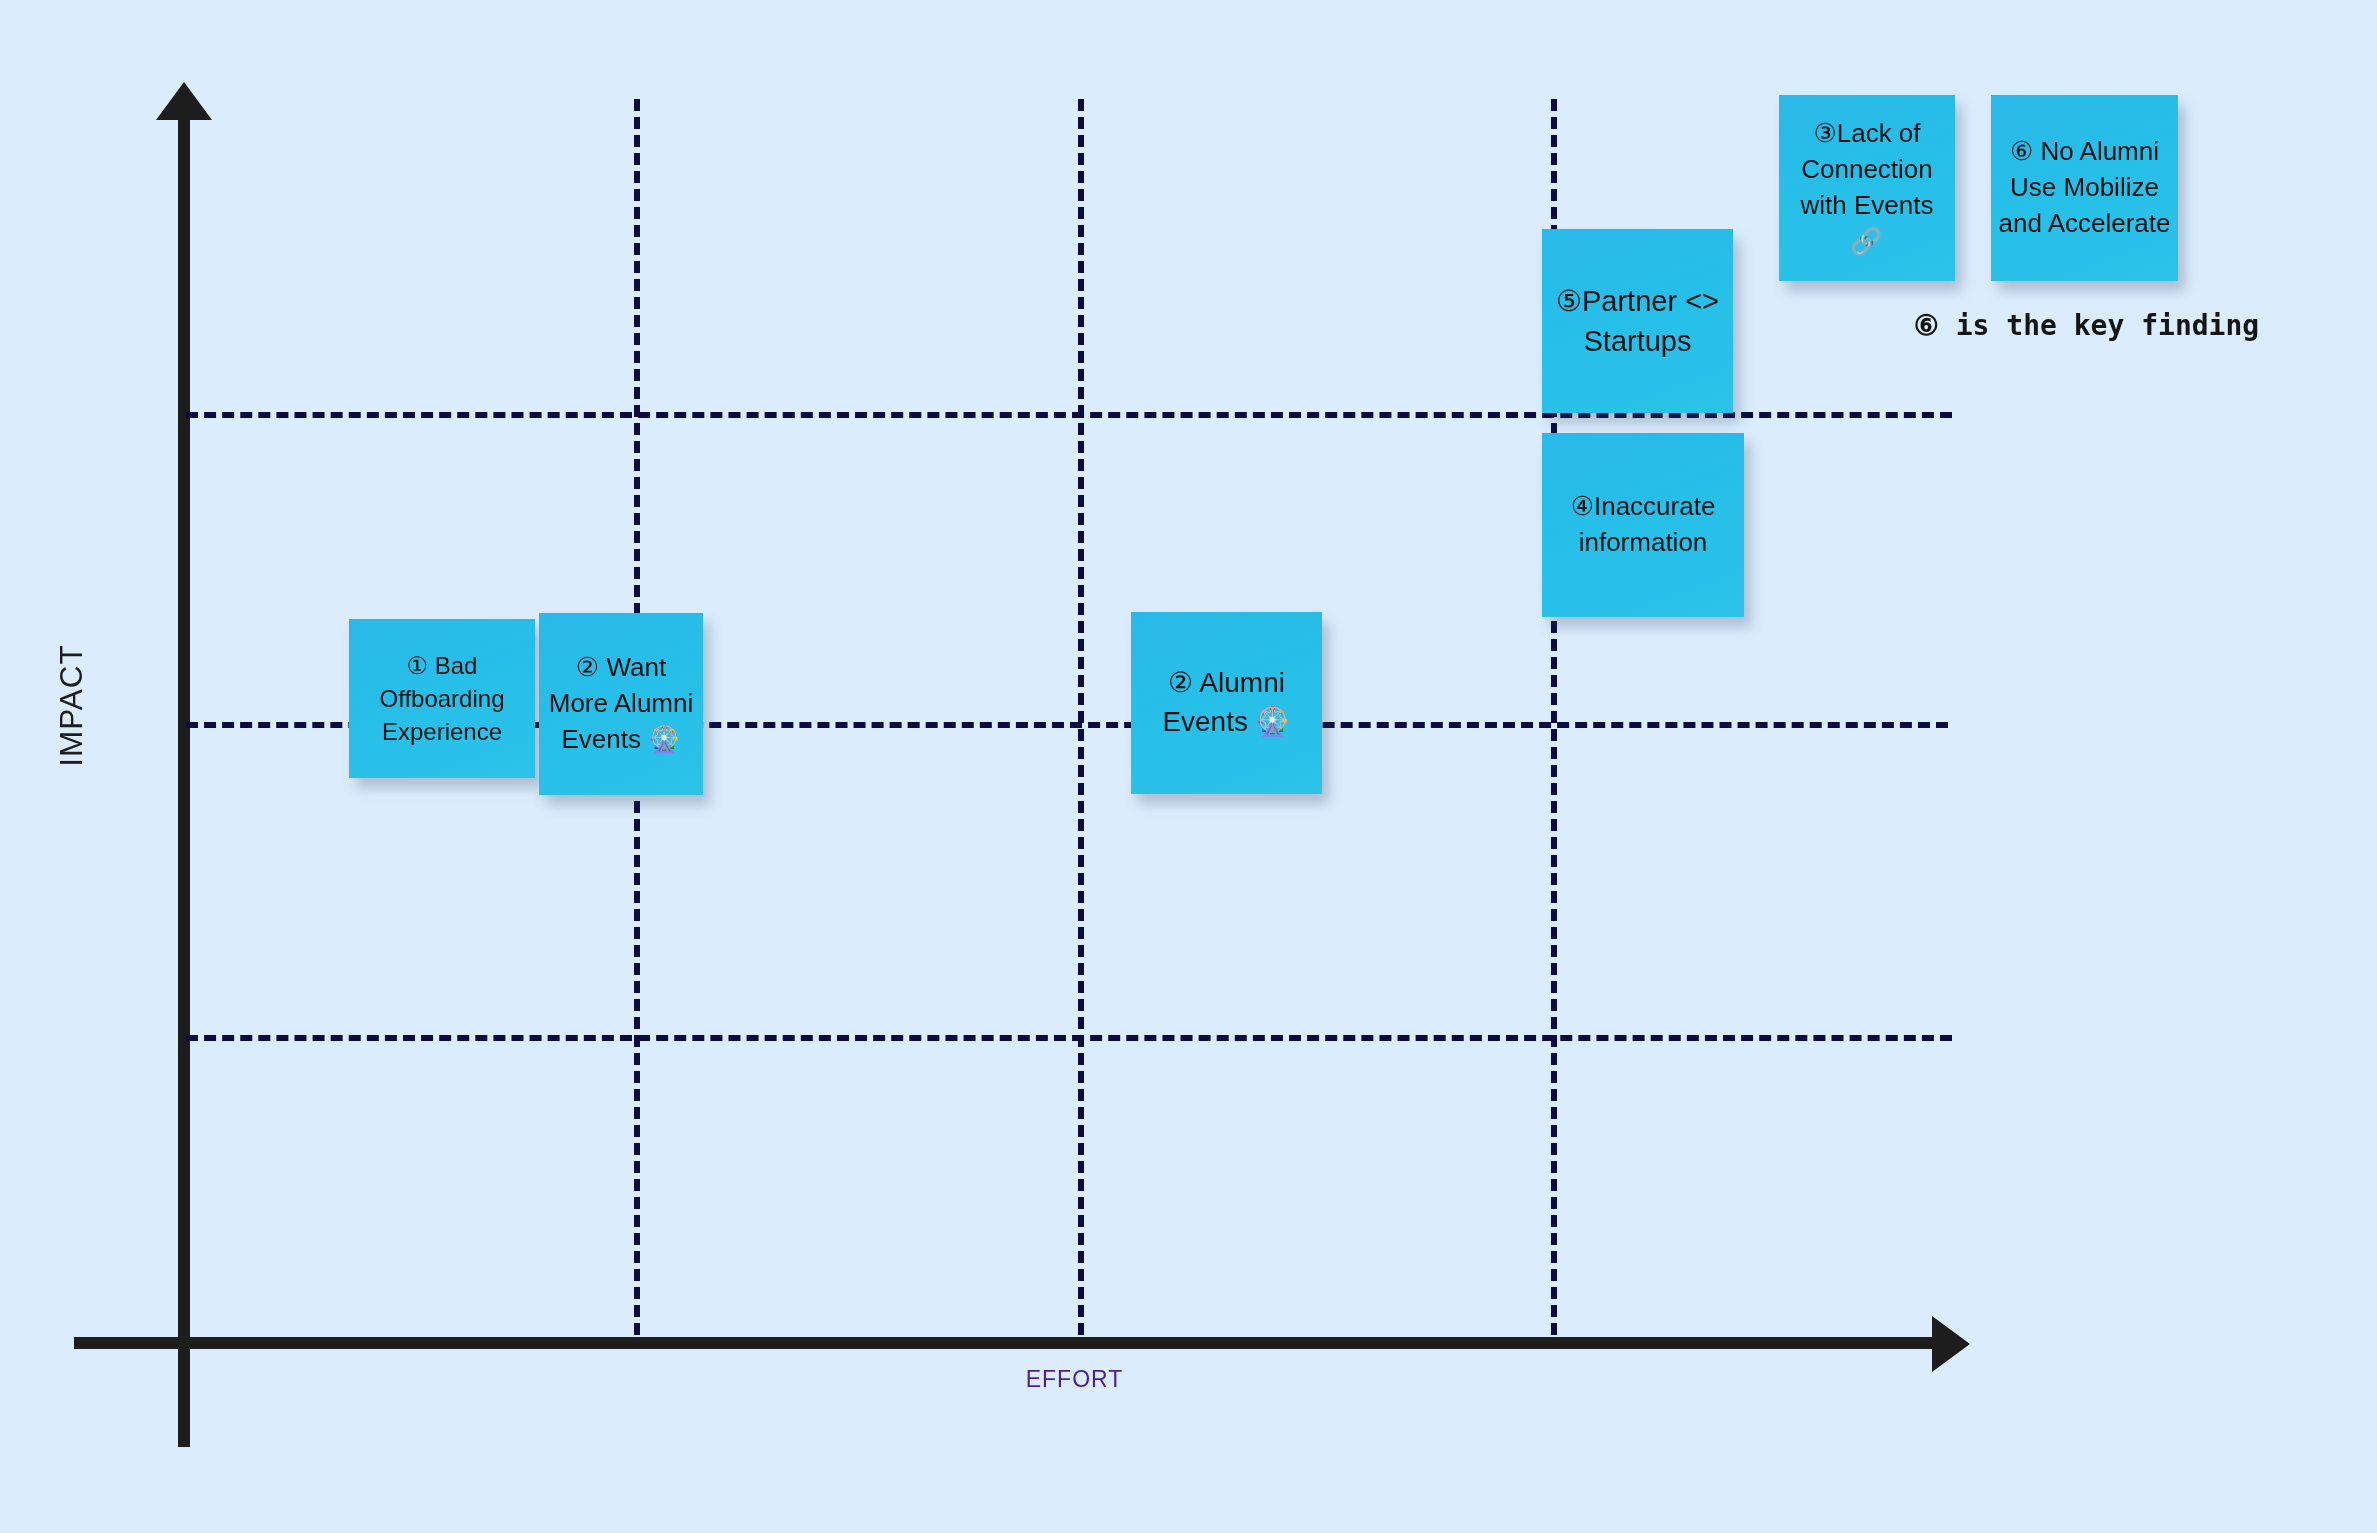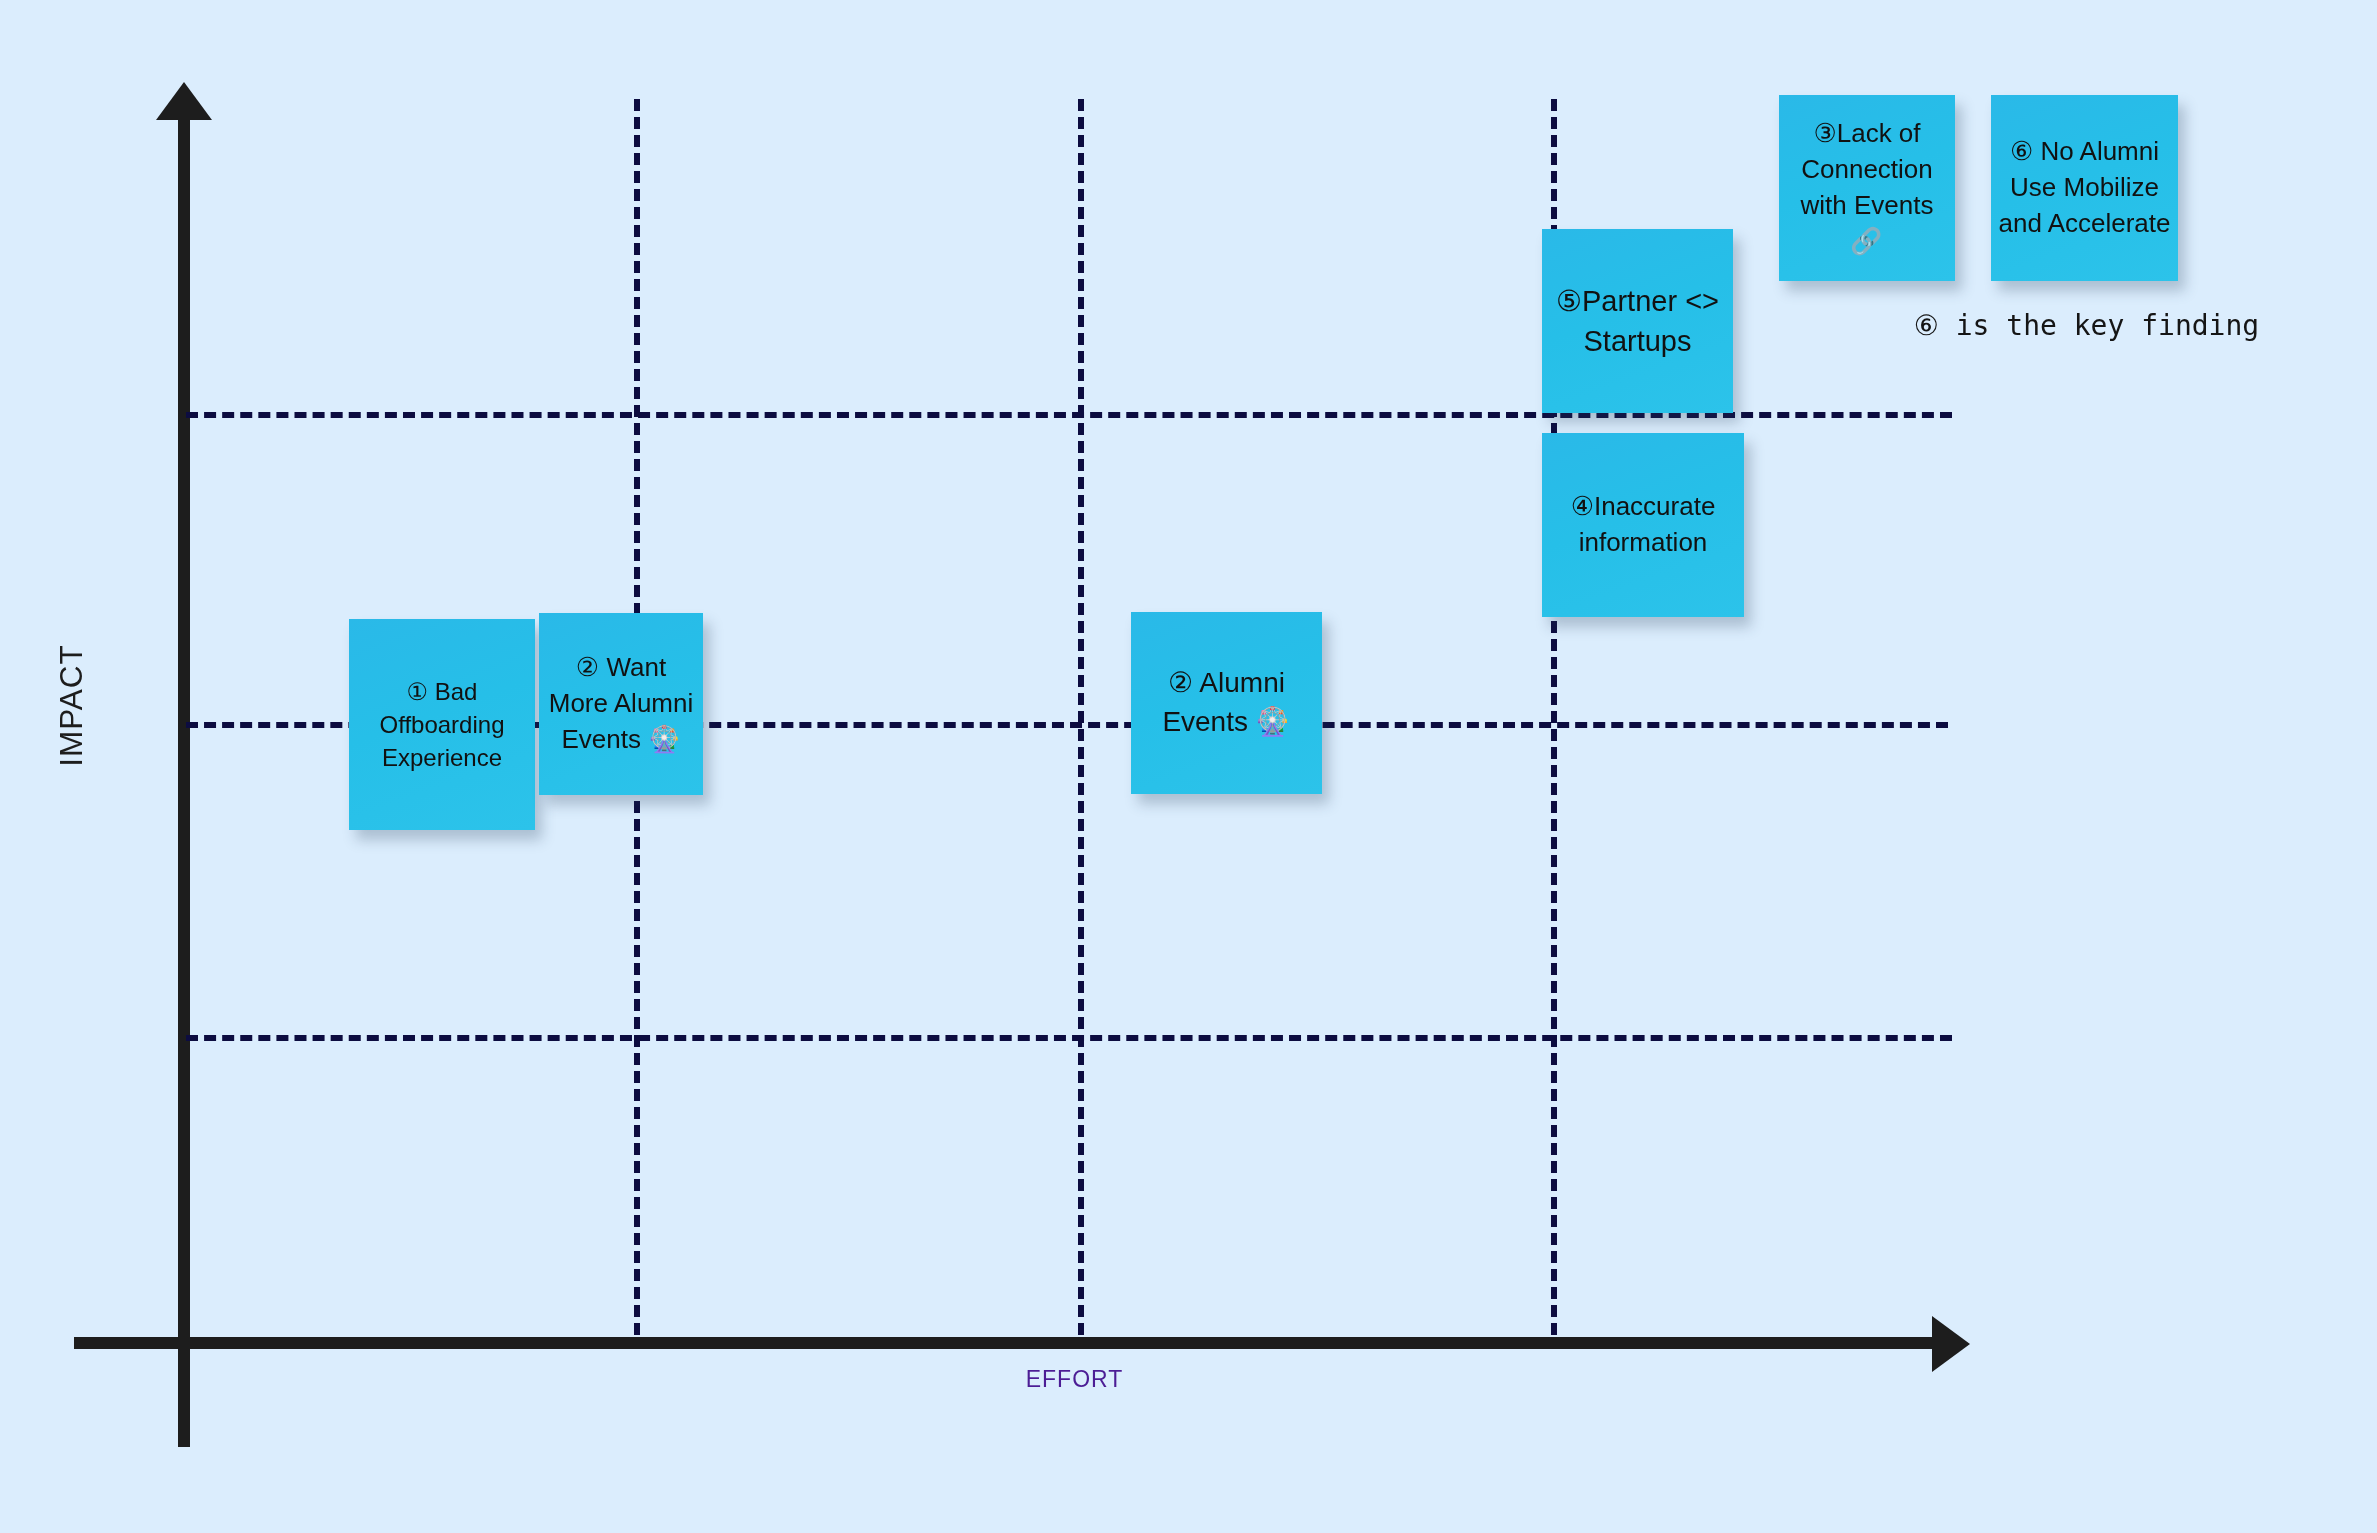--- a/index.html
+++ b/index.html
@@ -114,21 +114,21 @@
     position: absolute;
     left: 1848px;
     top: 306px;
     width: 477px;
     font-family: "DejaVu Sans Mono", "Liberation Mono", monospace;
     font-size: 28px;
     line-height: 1.42;
     color: #151515;
     text-align: center;
   }
-  #key-finding .kf-line { display: block; white-space: nowrap; }
+  #key-finding .kf-line { display: block; white-space: nowrap; font-weight: bold; }
 </style>
 </head>
 <body>
 
 <div id="board">
 
   <div class="axis-line" id="y-axis-line"></div>
   <div class="arrow-head" id="y-arrow"></div>
   <div class="axis-line" id="x-axis-line"></div>
   <div class="arrow-head" id="x-arrow"></div>
@@ -139,21 +139,21 @@
   <div id="gridlines">
       <div class="grid-h" style="left: 186px; top: 412px; width: 1766px;"></div>
       <div class="grid-h" style="left: 186px; top: 722px; width: 1762px;"></div>
       <div class="grid-h" style="left: 186px; top: 1035px; width: 1766px;"></div>
       <div class="grid-v" style="left: 634px; top: 99px; height: 1236px;"></div>
       <div class="grid-v" style="left: 1078px; top: 99px; height: 1236px;"></div>
       <div class="grid-v" style="left: 1551px; top: 99px; height: 1236px;"></div>
     </div>
 
   <div id="notes-layer">
-      <div class="note" id="note-1-bad-offboarding" style="left: 349px; top: 619px; width: 186px; height: 211px; font-size: 24px;">
+      <div class="note" id="note-1-bad-offboarding" style="left: 349px; top: 619px; width: 186px; height: 159px; font-size: 24px;">
         <span class="note-text">① Bad Offboarding Experience</span>
       </div>
       <div class="note" id="note-2-want-more-alumni-events" style="left: 539px; top: 613px; width: 164px; height: 182px; font-size: 26px;">
         <span class="note-text">② Want More Alumni Events 🎡</span>
       </div>
       <div class="note" id="note-2-alumni-events" style="left: 1131px; top: 612px; width: 191px; height: 182px; font-size: 28px; justify-content: center;">
         <span class="note-text">② Alumni Events 🎡</span>
       </div>
       <div class="note" id="note-5-partner-startups" style="left: 1542px; top: 229px; width: 191px; height: 184px; font-size: 29px;">
         <span class="note-text">⑤Partner &lt;&gt; Startups</span>

